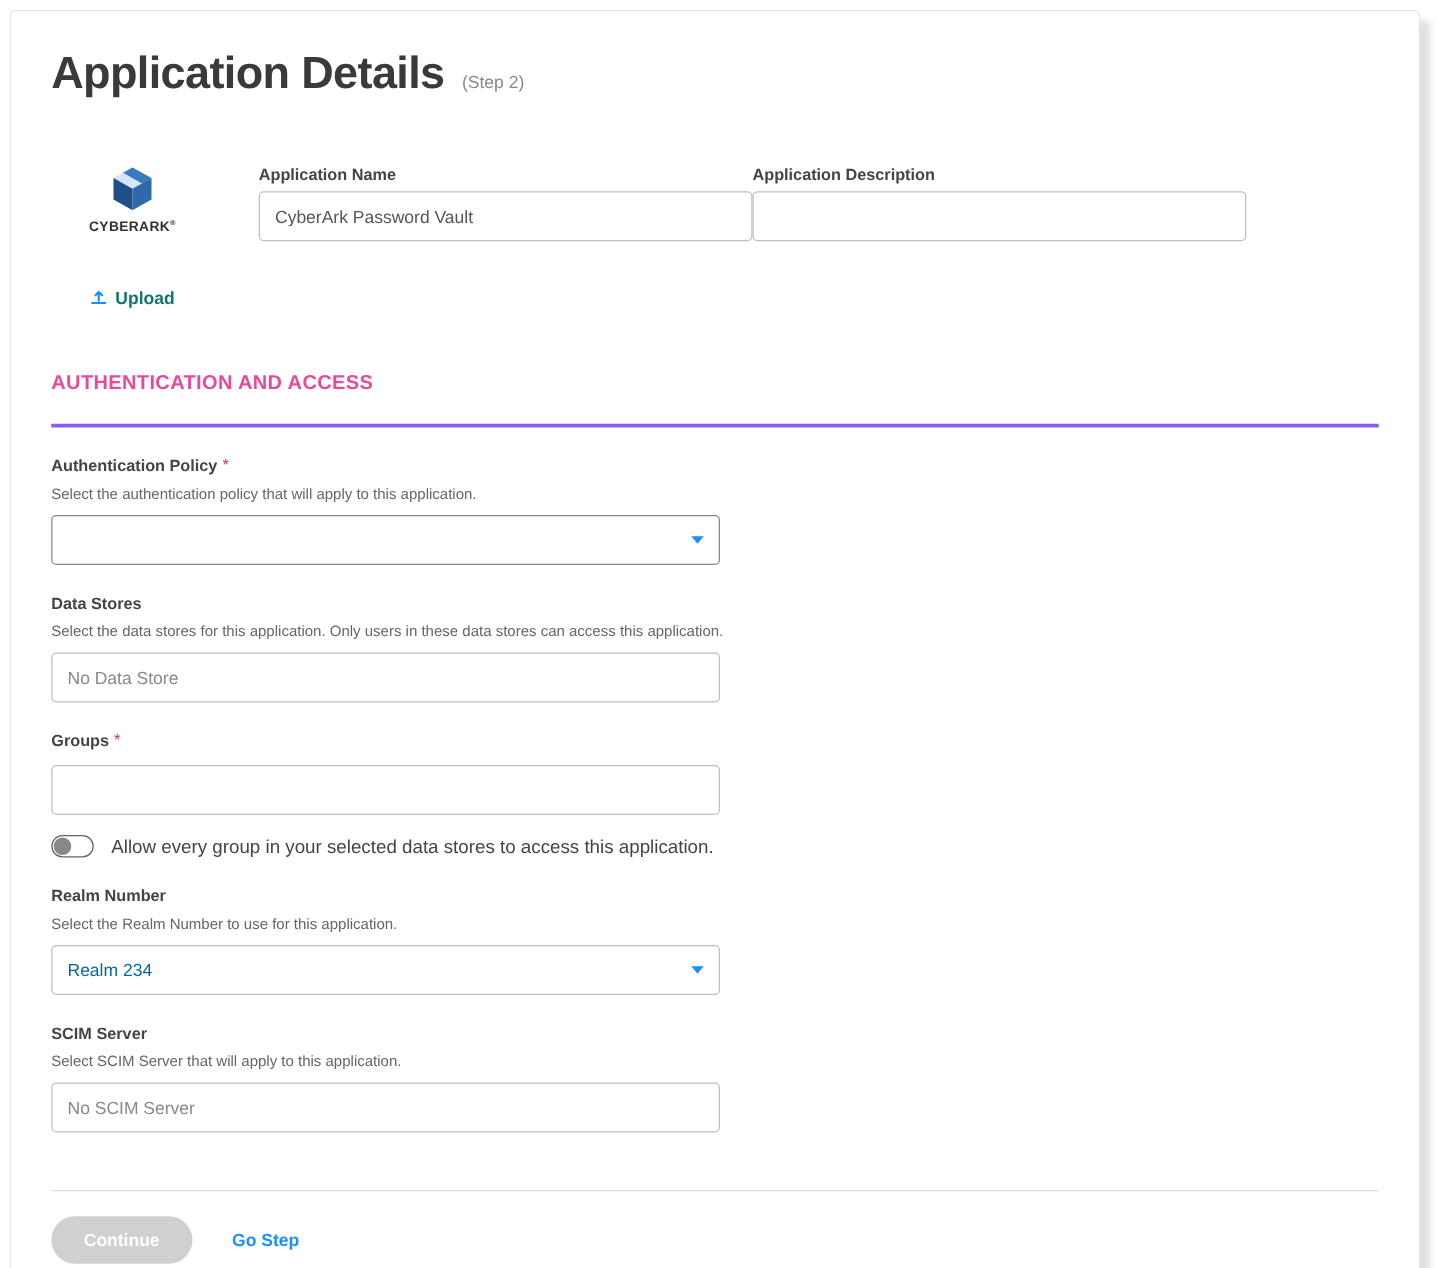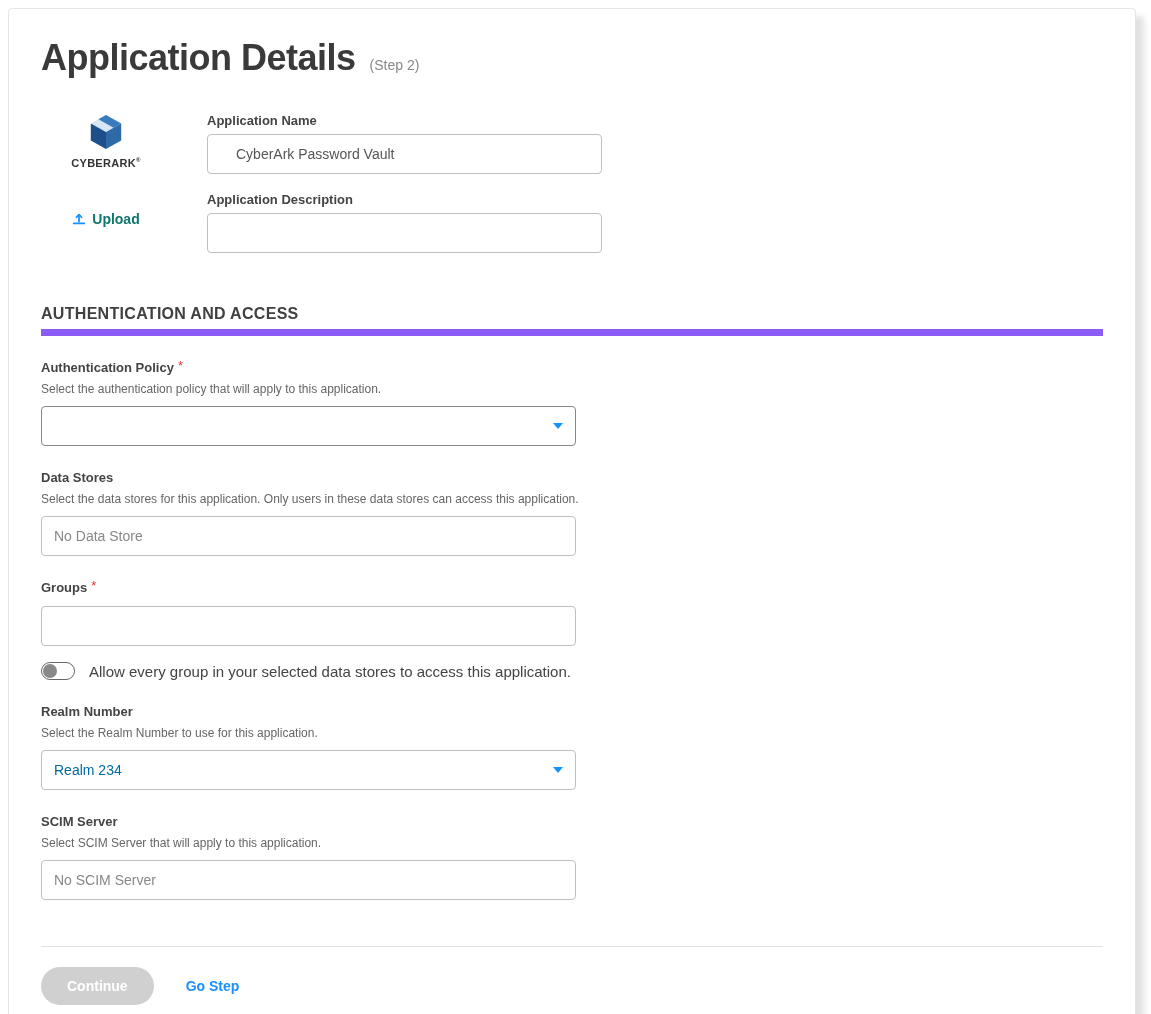--- a/index.html
+++ b/index.html
@@ -10,44 +10,44 @@
     padding: 8px;
   }
   .card {
     width: 1128px;
     border: 1px solid #e6e6e6;
     border-radius: 4px;
     padding: 28px 32px 24px 32px;
     box-shadow: 8px 8px 6px rgba(0,0,0,0.12);
     background: #fff;
   }
-  .header-row { display: flex; align-items: baseline; gap: 14px; margin-bottom: 34px; }
+  .header-row { display: flex; align-items: baseline; gap: 14px; margin-bottom: 53px; }
   .page-title { font-size: 36px; font-weight: 700; color: #3a3a3a; letter-spacing: -0.5px; }
   .step-text { font-size: 14px; color: #888; }
   .top-section { display: flex; gap: 36px; align-items: flex-start; }
   .logo-col { width: 130px; display: flex; flex-direction: column; align-items: center; gap: 42px; }
   .logo-box { display: flex; flex-direction: column; align-items: center; gap: 6px; }
   .cube { width: 38px; height: 38px; }
   .logo-text { font-size: 11px; font-weight: 600; letter-spacing: 0.3px; color: #333; }
   .logo-text .ark { font-weight: 800; }
   .upload-link { color: #0f766e; font-size: 14px; font-weight: 600; display: inline-flex; align-items: center; gap: 6px; cursor: pointer; }
   .upload-icon { width: 14px; height: 14px; }
-  .fields-col { flex: 0 0 395px; display: flex; flex-direction: column; gap: 18px; }
+  .fields-col { flex: 0 0 395px; display: flex; flex-direction: row; }
   .field-label { font-size: 13px; font-weight: 600; color: #444; margin-bottom: 6px; display: block; }
   .text-input {
     width: 395px; height: 40px;
     border: 1px solid #bfbfbf; border-radius: 4px;
-    padding: 0 28px; font-size: 14px; color: #555;
+    padding: 0 12px; font-size: 14px; color: #555;
     font-family: inherit; outline: none;
   }
   .section-header {
-    font-size: 16px; font-weight: 700; color: #404040;
+    font-size: 16px; font-weight: 700; color: #ec4899;
     letter-spacing: 0.3px; text-transform: uppercase;
-    margin-top: 52px; padding-bottom: 6px;
-    border-bottom: 7px solid #8b5cf6;
+    margin-top: 52px; padding-bottom: 23px;
+    border-bottom: 3px solid #8b5cf6;
   }
   .form-group { margin-top: 22px; }
   .group-label { font-size: 13px; font-weight: 600; color: #444; }
   .required-star { color: #d9363e; margin-left: 4px; font-size: 13px; vertical-align: top; }
   .group-help { font-size: 12px; color: #666; margin-top: 6px; }
   .select-row {
     margin-top: 10px;
     width: 535px; height: 40px;
     border: 1px solid #888; border-radius: 4px;
     padding: 0 12px;

